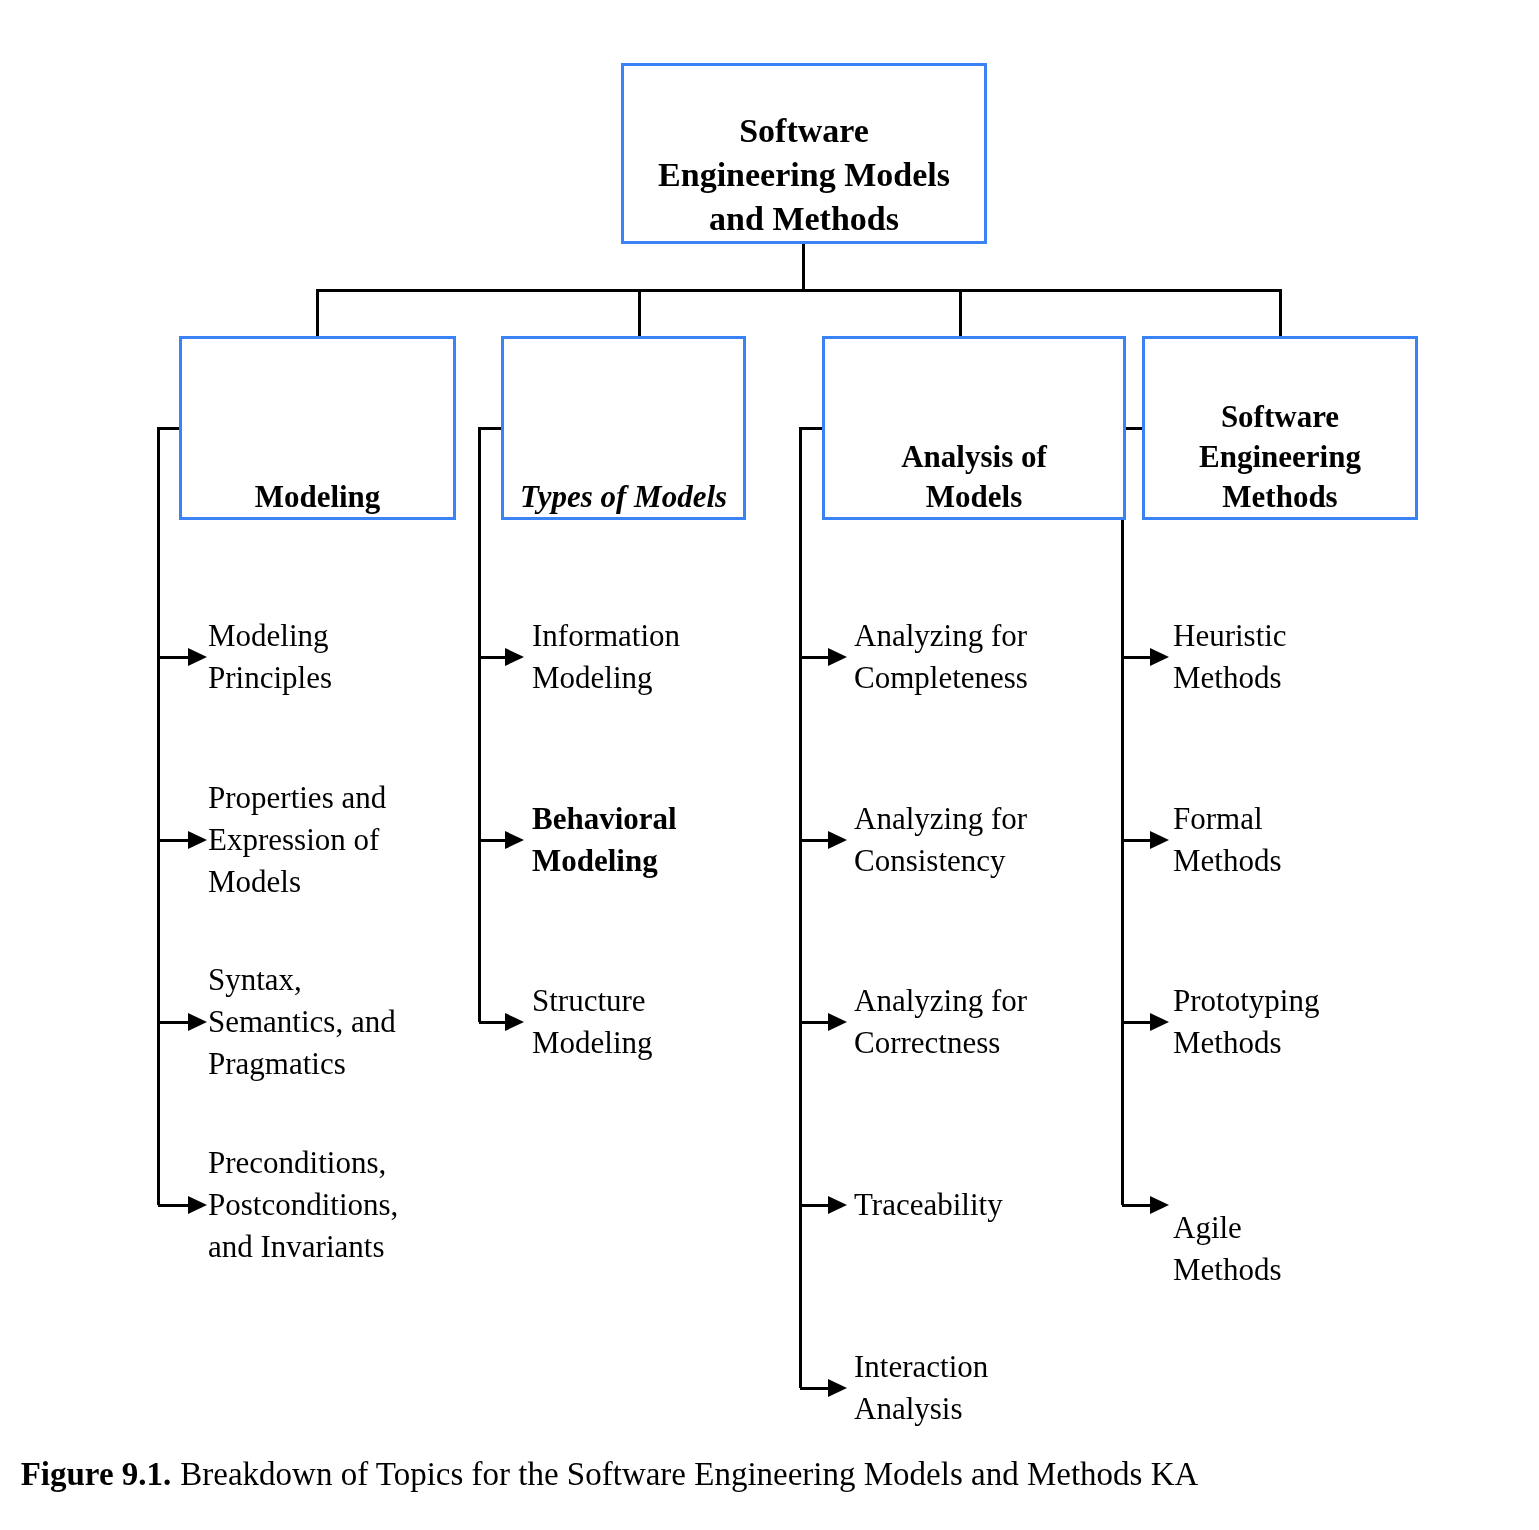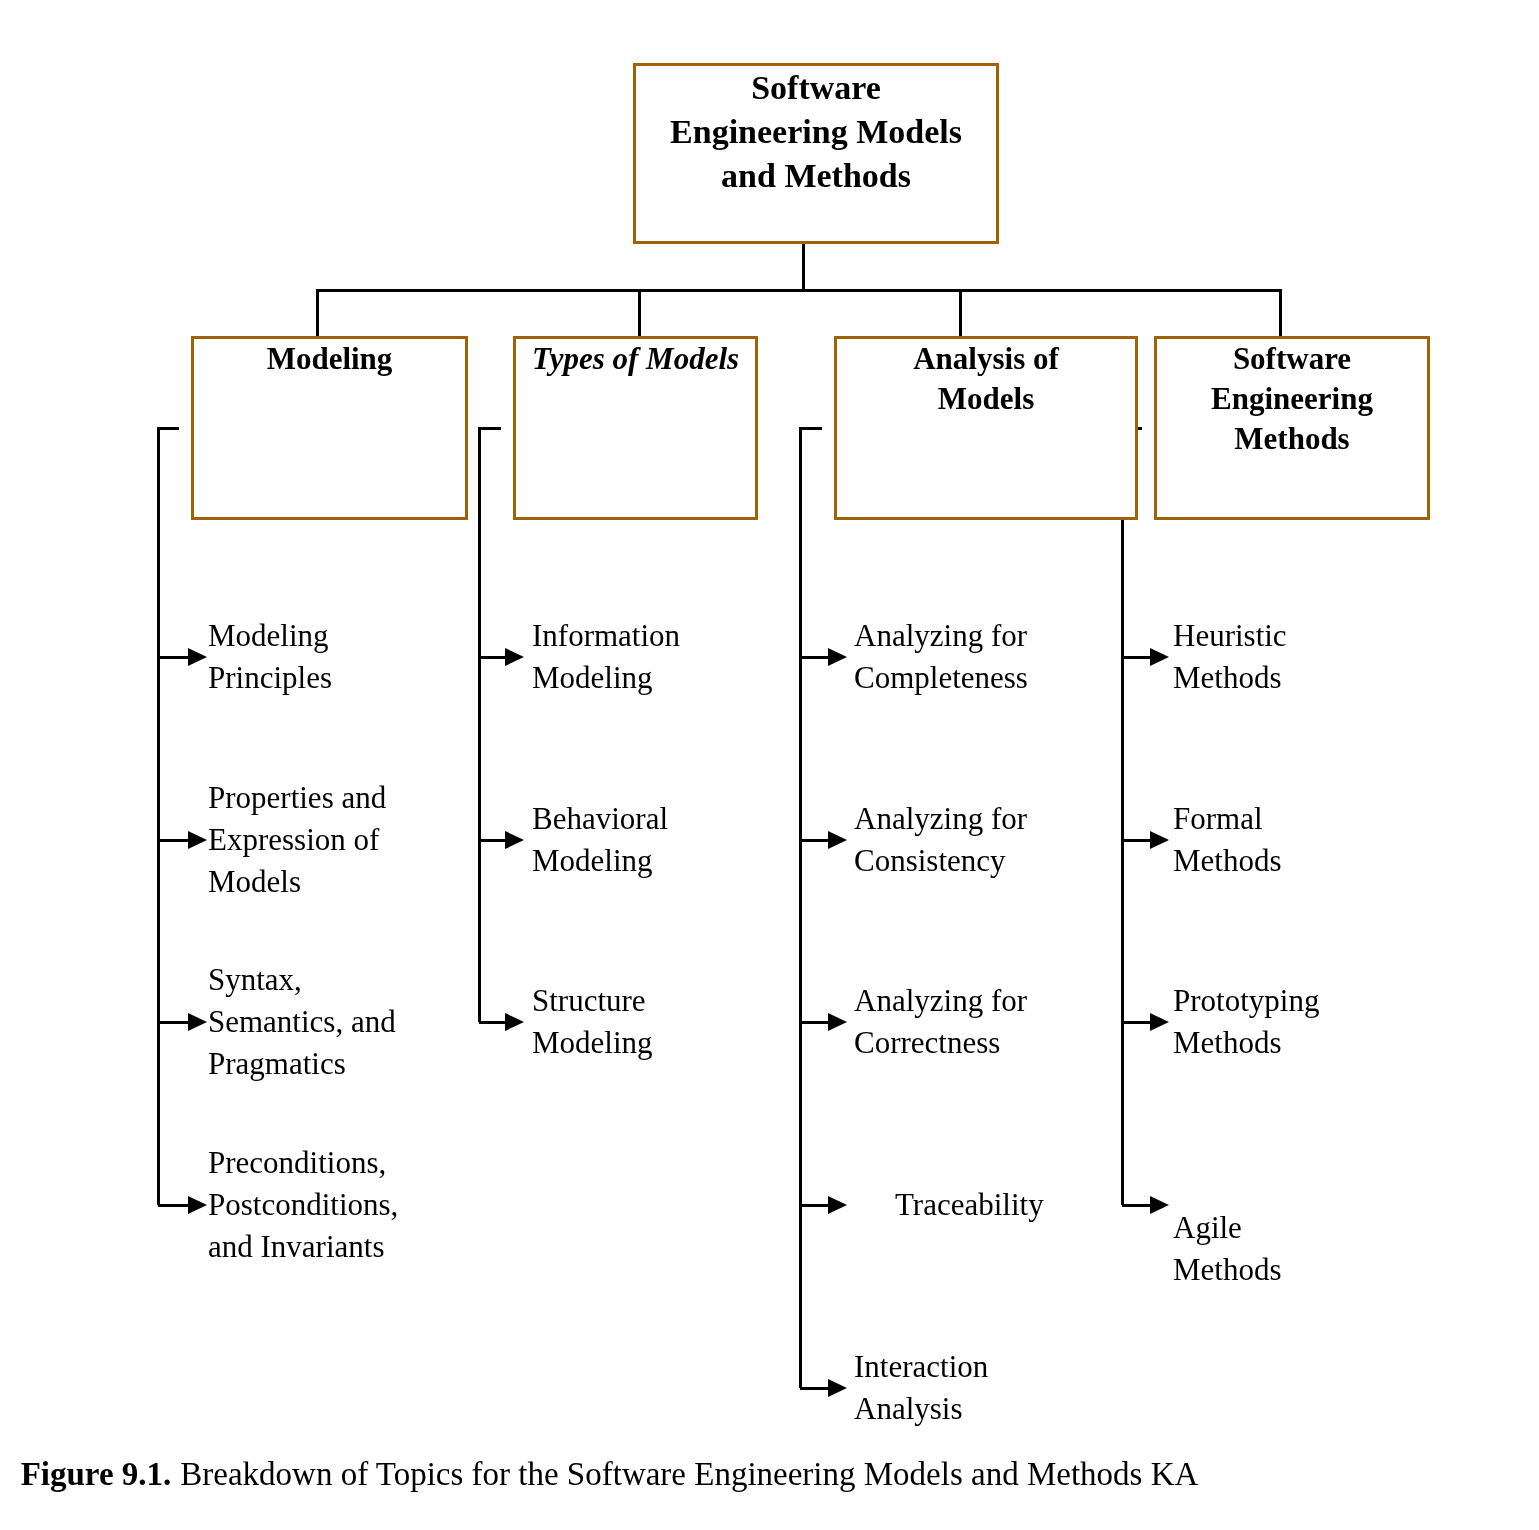--- a/index.html
+++ b/index.html
@@ -29,27 +29,26 @@
     fill: none;
     shape-rendering: crispEdges;
   }
   .connectors polygon {
     fill: #000000;
     stroke: none;
   }
   .node {
     position: absolute;
     box-sizing: border-box;
-    border: 3px solid #a16207;
+    border: 3px solid #3b82f6;
     background: #ffffff;
     display: flex;
-    align-items: flex-start;
+    align-items: flex-end;
     justify-content: center;
     text-align: center;
-    margin-left: 12px;
   }
   .node .node-label {
     font-weight: bold;
     white-space: pre-line;
   }
   .root-box {
     left: 621px; top: 63px; width: 366px; height: 181px;
   }
   .root-box .node-label {
     font-size: 34px;
@@ -179,32 +178,32 @@
 Models</div>
   <div class="topic" style="left:208px; top:1142px;">Preconditions,
 Postconditions,
 and Invariants</div>
   <div class="topic" style="left:208px; top:959px;">Syntax,
 Semantics, and
 Pragmatics</div>
 
   <div class="topic" style="left:532px; top:615px;">Information
 Modeling</div>
-  <div class="topic" style="left:532px; top:798px;">Behavioral
+  <div class="topic" style="left:532px; top:798px;font-weight:bold;">Behavioral
 Modeling</div>
   <div class="topic" style="left:532px; top:980px;">Structure
 Modeling</div>
 
   <div class="topic" style="left:854px; top:615px;">Analyzing for
 Completeness</div>
   <div class="topic" style="left:854px; top:798px;">Analyzing for
 Consistency</div>
   <div class="topic" style="left:854px; top:980px;">Analyzing for
 Correctness</div>
-  <div class="topic" style="left:854px; top:1184px;margin-left:41px;">Traceability</div>
+  <div class="topic" style="left:854px; top:1184px;">Traceability</div>
   <div class="topic" style="left:854px; top:1346px;">Interaction
 Analysis</div>
 
   <div class="topic" style="left:1173px; top:615px;">Heuristic
 Methods</div>
   <div class="topic" style="left:1173px; top:798px;">Formal
 Methods</div>
   <div class="topic" style="left:1173px; top:980px;">Prototyping
 Methods</div>
   <div class="topic" style="left:1173px; top:1163px;margin-top:44px;">Agile

